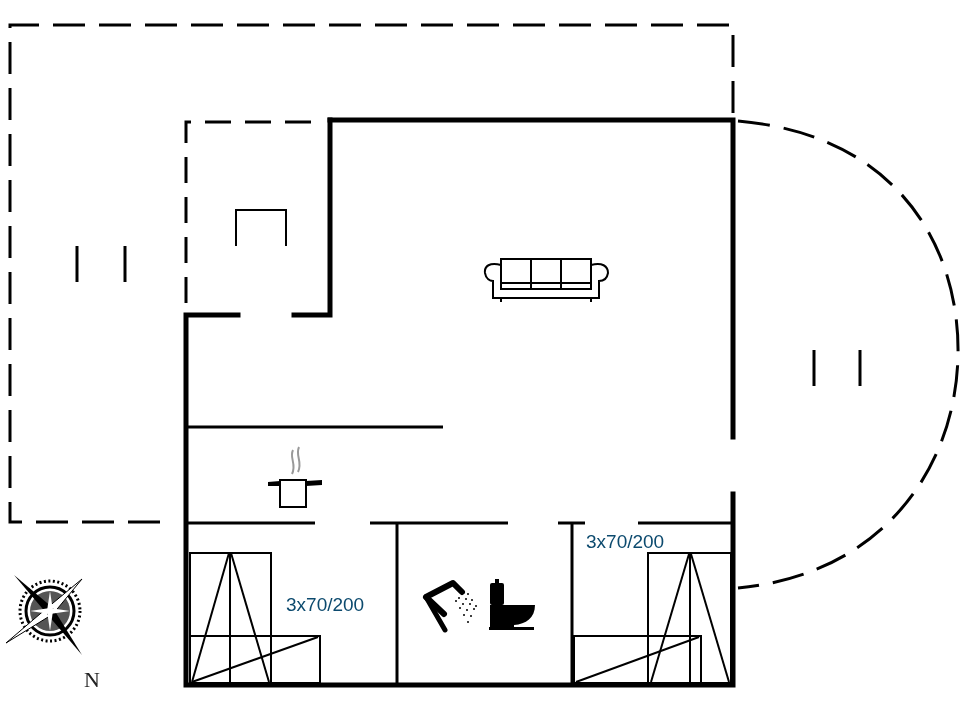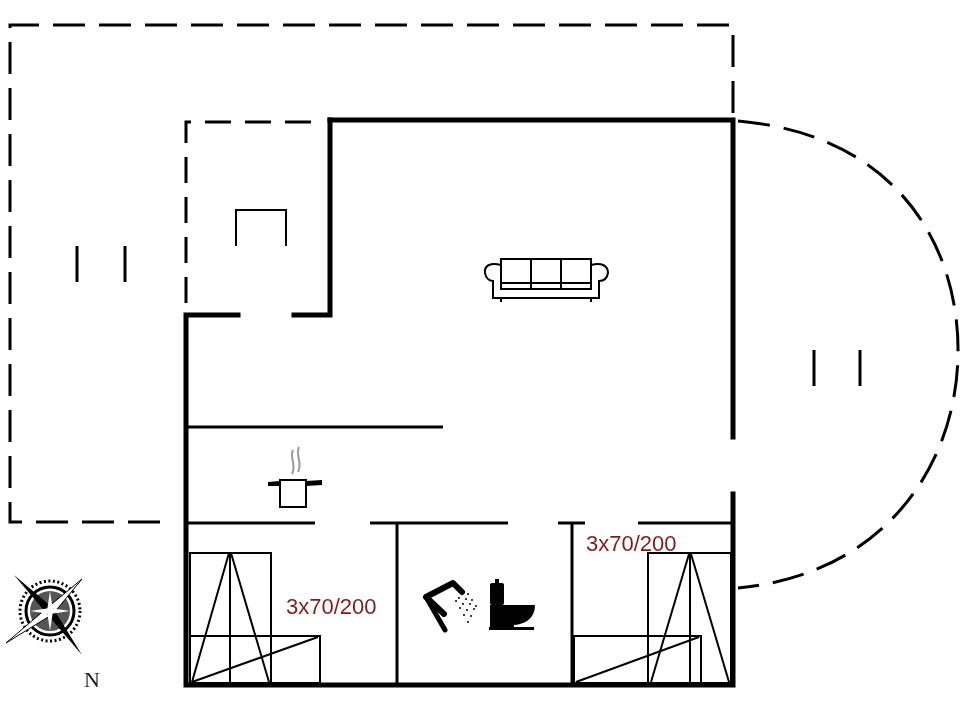--- a/index.html
+++ b/index.html
@@ -1,18 +1,18 @@
 <!DOCTYPE html>
 <html><head>
 <meta charset="utf-8">
 <style>
   html, body { margin: 0; padding: 0; background: #ffffff; }
   body { width: 960px; height: 720px; overflow: hidden; position: relative; font-family: "Liberation Sans", sans-serif; }
   svg.plan { position: absolute; left: 0; top: 0; }
-  .label { position: absolute; font-family: "Liberation Sans", sans-serif; font-size: 22px; color: #7f1d1d; white-space: nowrap; }
+  .label { position: absolute; font-family: "Liberation Sans", sans-serif; font-size: 19px; color: #0c4a6e; white-space: nowrap; }
   .north { position: absolute; font-family: "Liberation Serif", serif; font-size: 22px; color: #222; }
 </style>
 </head>
 <body>
 
 <svg class="plan" width="960" height="720" viewBox="0 0 960 720">
 
   <g fill="none" stroke="#000" stroke-width="3" stroke-dasharray="32 14">
     <polyline points="733,113 733,25 10,25 10,522 172,522"></polyline>
   </g>

